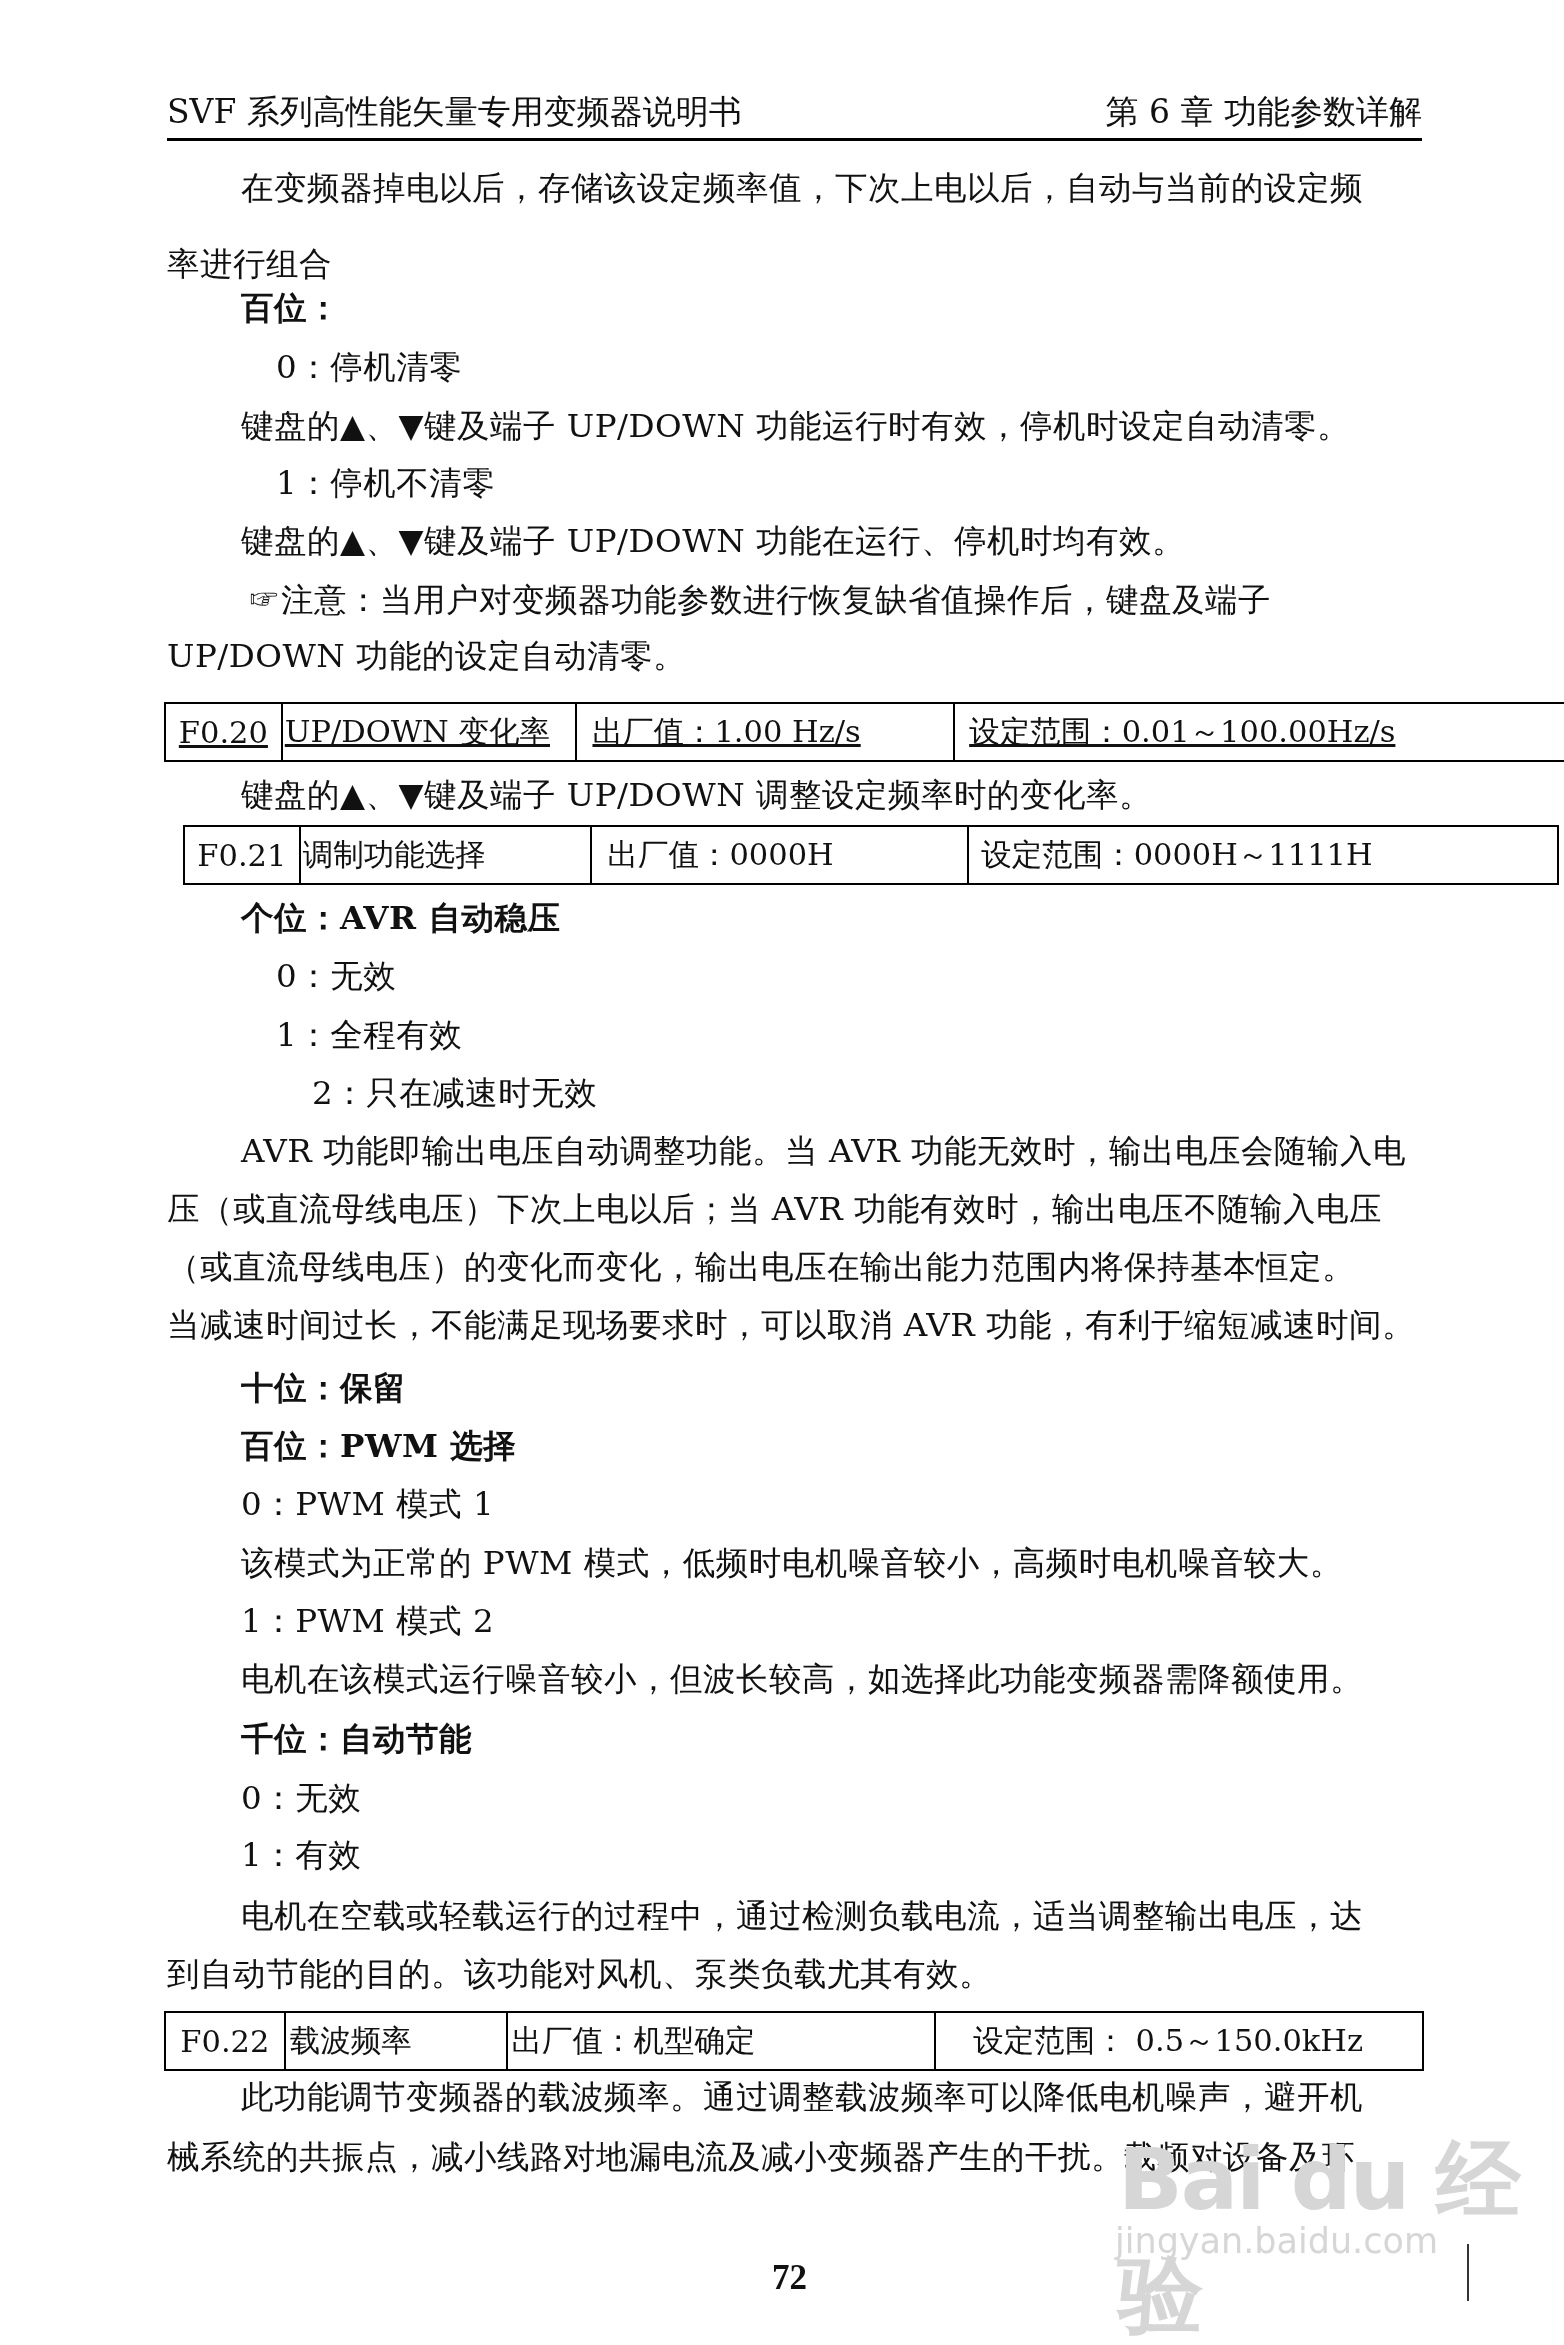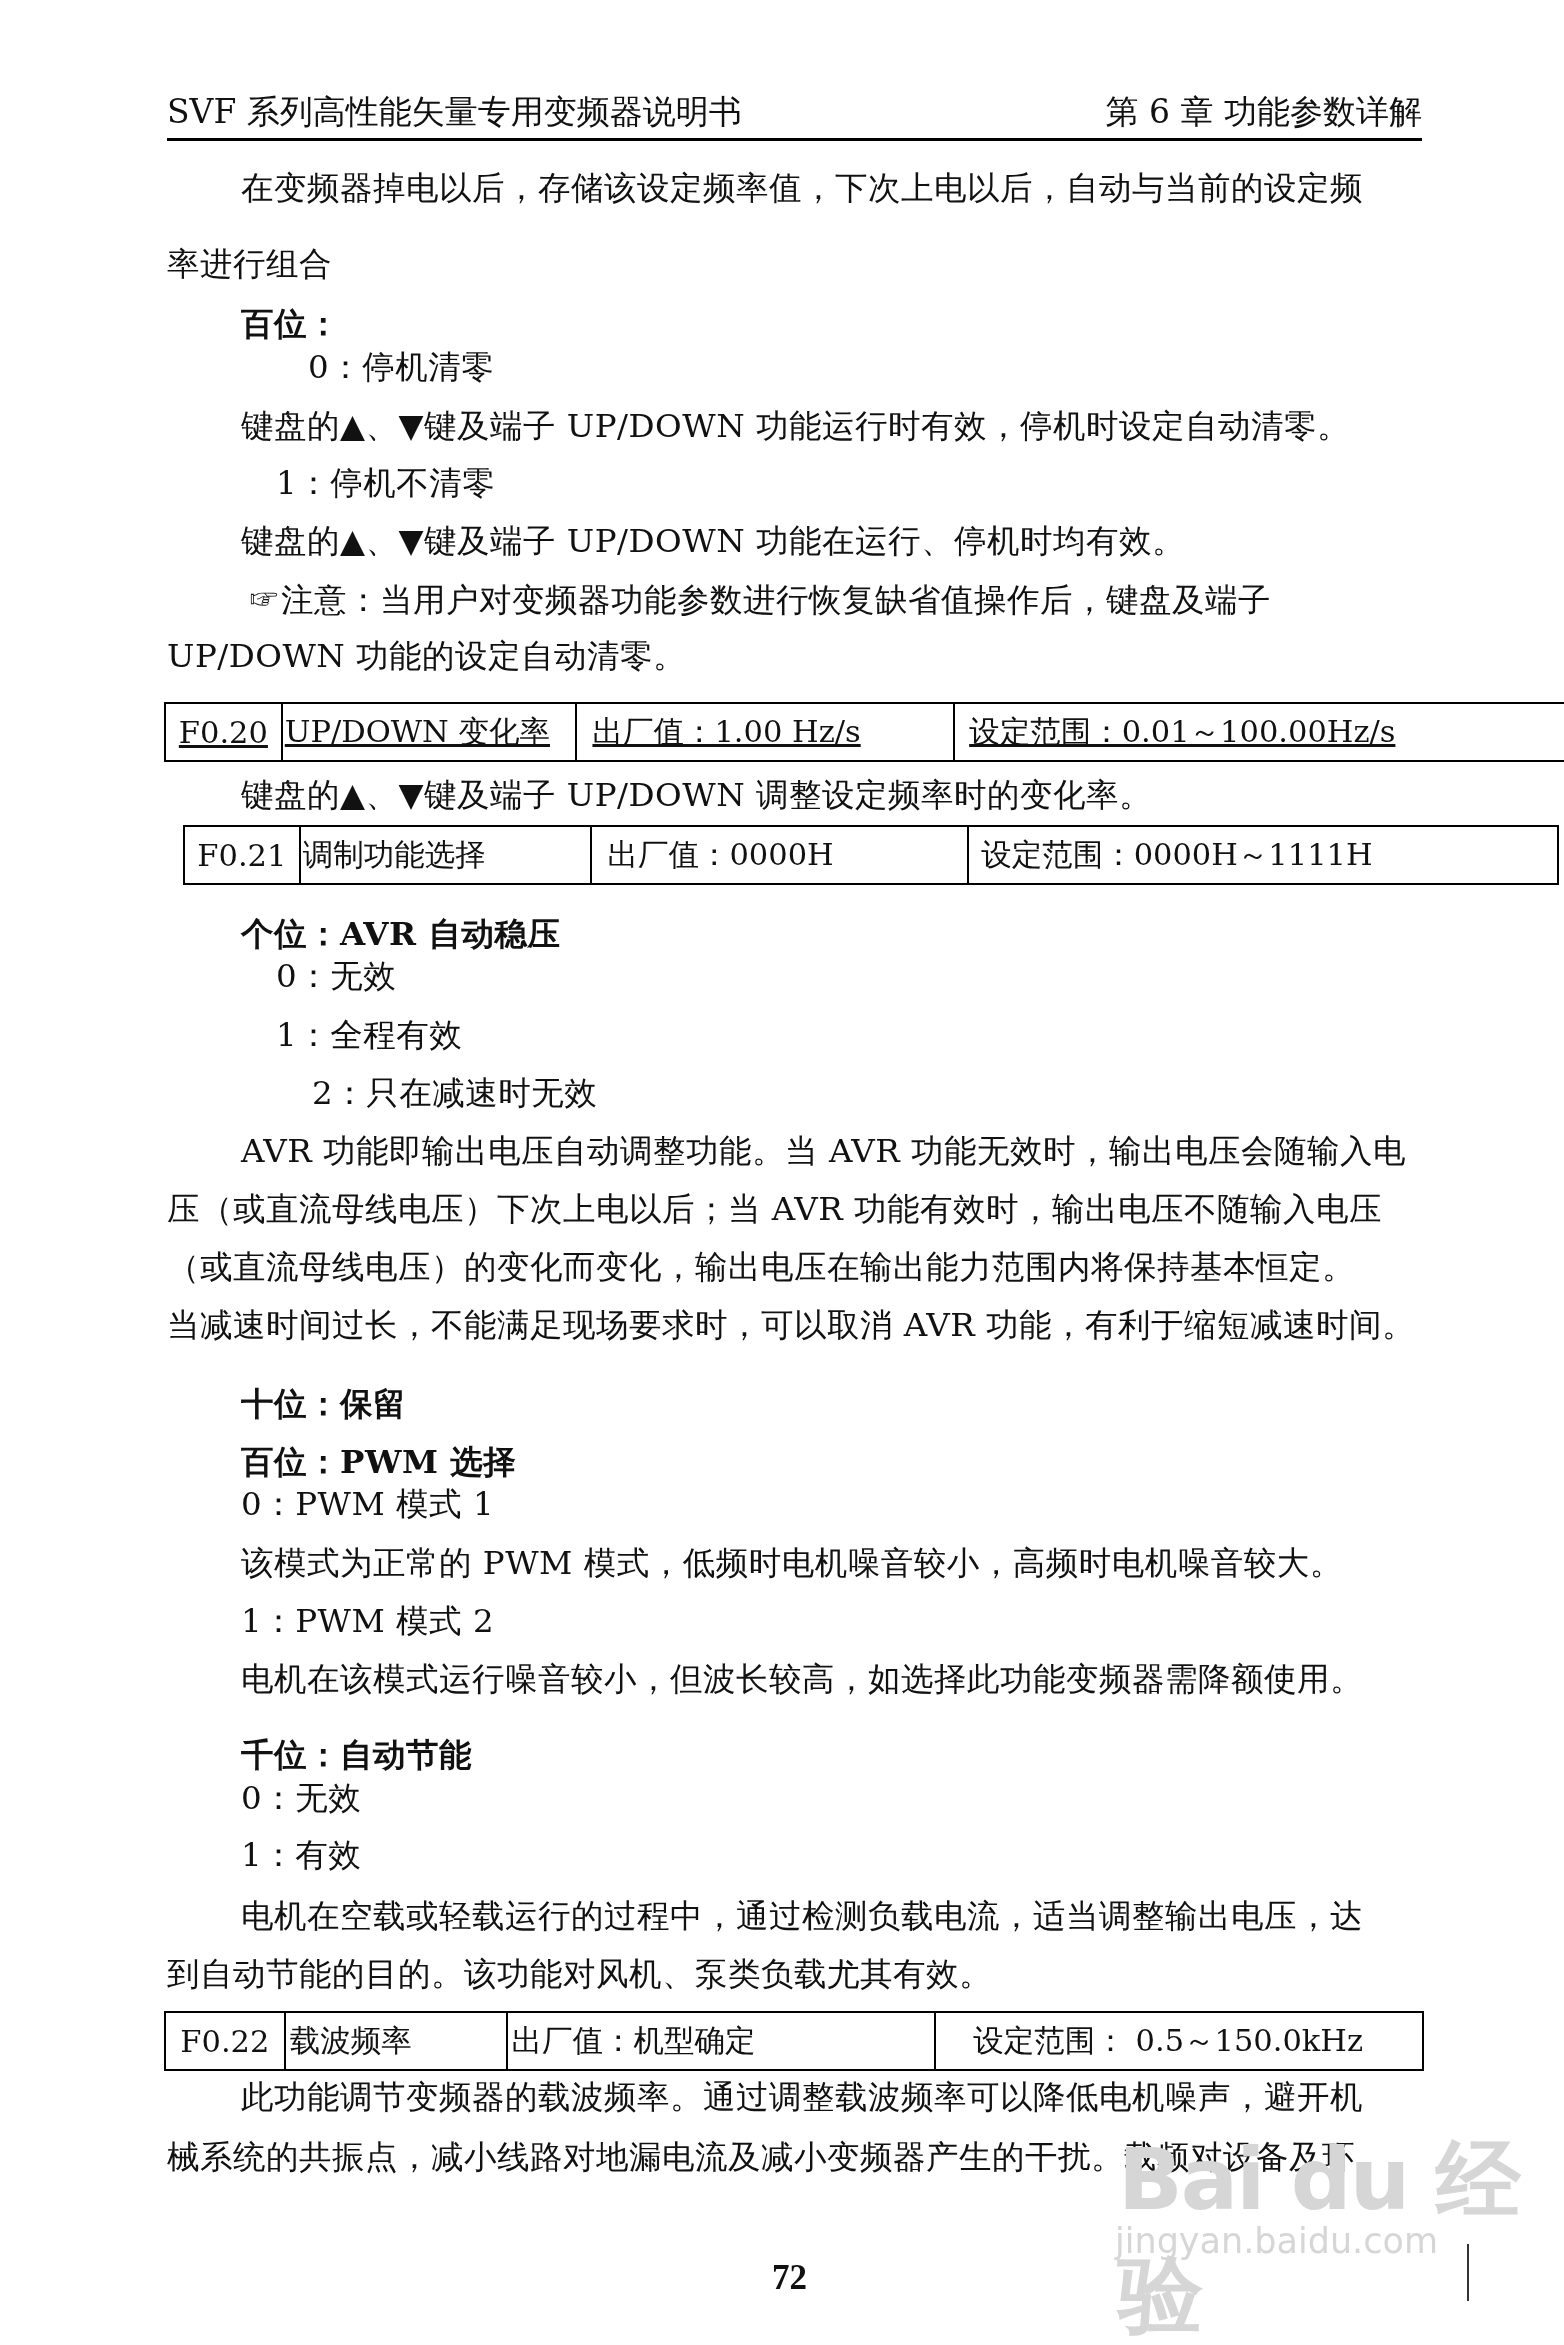--- a/index.html
+++ b/index.html
@@ -4,41 +4,41 @@
 <style>
   html, body { margin:0; padding:0; }
   body { width:1564px; height:2345px; background:#ffffff; position:relative; overflow:hidden;
          font-family:"DejaVu Serif","Liberation Serif",serif; color:#111; }
   .abs { position:absolute; white-space:nowrap; }
   .hdr { font-size:33px; top:92px; line-height:39px; }
   .hdr-left { left:167px; }
   .hdr-right { right:142px; }
   .rule { position:absolute; left:167px; width:1255px; top:138px; height:3px; background:#000; }
   .line { position:absolute; font-size:32.5px; line-height:39px; white-space:nowrap; letter-spacing:0.5px; }
-  .bold { font-weight:bold;margin-top:16px; }
+  .bold { font-weight:bold; }
   table.param { position:absolute; border-collapse:collapse; font-size:30.5px; }
   table.param td { border:2.5px solid #000; padding:0 7.9px; height:56px; white-space:nowrap; vertical-align:middle; }
   .pnum { position:absolute; left:772px; top:2258px; font-size:35px; font-weight:bold; font-family:"Liberation Serif",serif; }
   .wm { position:absolute; color:#d6d6d6; font-family:"DejaVu Sans",sans-serif; }
   .wm-big { left:1118px; top:2123px; font-size:85px; font-weight:bold; letter-spacing:-2px; }
   .wm-small { left:1115px; top:2221px; font-size:35px; }
   .vline { position:absolute; left:1467px; top:2244px; width:2px; height:57px; background:#333; }
 </style>
 </head>
 <body>
 
 <div class="abs hdr hdr-left">SVF 系列高性能矢量专用变频器说明书</div>
 <div class="abs hdr hdr-right">第 6 章  功能参数详解</div>
 <div class="rule"></div>
 
 <div id="body-lines">
     <div class="line" style="left: 241px; top: 169px;">在变频器掉电以后，存储该设定频率值，下次上电以后，自动与当前的设定频</div>
     <div class="line" style="left: 167px; top: 229px; margin-top: 16px;">率进行组合</div>
     <div class="line bold" style="left: 241px; top: 288px;">百位：</div>
-    <div class="line" style="left: 276px; top: 348px; margin-left: 32px;">0：停机清零</div>
+    <div class="line" style="left: 276px; top: 348px;">0：停机清零</div>
     <div class="line" style="left: 241px; top: 407px;">键盘的▲、▼键及端子 UP/DOWN 功能运行时有效，停机时设定自动清零。</div>
     <div class="line" style="left: 276px; top: 464px;">1：停机不清零</div>
     <div class="line" style="left: 241px; top: 522px;">键盘的▲、▼键及端子 UP/DOWN 功能在运行、停机时均有效。</div>
     <div class="line" style="left: 248px; top: 581px;">☞注意：当用户对变频器功能参数进行恢复缺省值操作后，键盘及端子</div>
     <div class="line" style="left: 167px; top: 637px;">UP/DOWN 功能的设定自动清零。</div>
     <div class="line" style="left: 241px; top: 776px;">键盘的▲、▼键及端子 UP/DOWN 调整设定频率时的变化率。</div>
     <div class="line bold" style="left: 241px; top: 898px;">个位：AVR 自动稳压</div>
     <div class="line" style="left: 276px; top: 957px;">0：无效</div>
     <div class="line" style="left: 276px; top: 1016px;">1：全程有效</div>
     <div class="line" style="left: 276px; top: 1074px; margin-left: 36px;">2：只在减速时无效</div>

